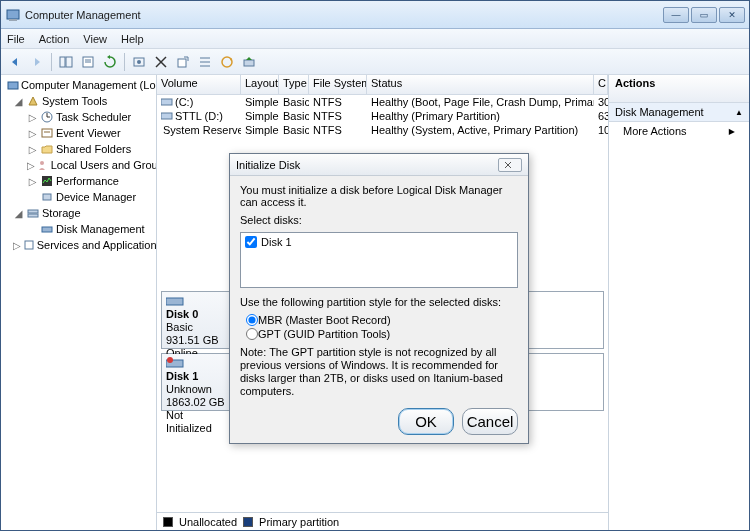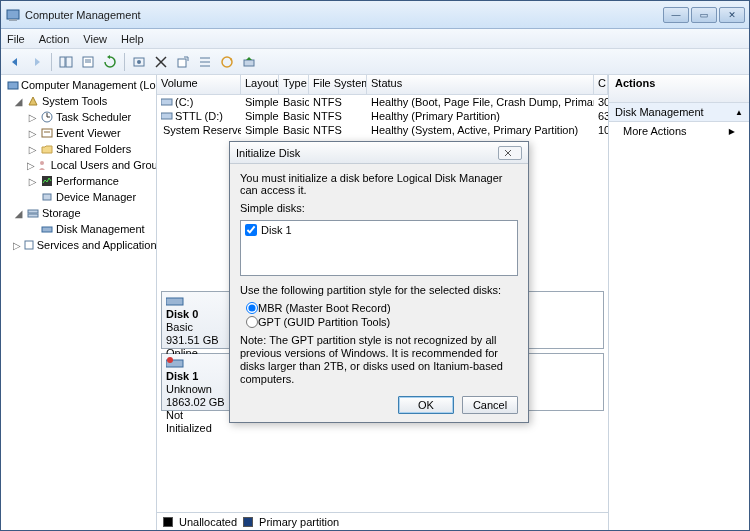--- a/index.html
+++ b/index.html
@@ -30,32 +30,32 @@
 .diskinfo{width:72px;background:linear-gradient(#f6f8fb,#e8edf3);border-right:1px solid #9aa7b5;padding:3px 4px;font-size:10px;line-height:12px}
 .diskinfo b{font-weight:bold}
 .diskvol{flex:1;background:#fff}
 .legend{height:18px;border-top:1px solid #c9d3de;display:flex;align-items:center;padding:0 6px;gap:6px;font-size:10px}
 .lbox{width:10px;height:10px;border:1px solid #555}
 .right{width:140px;background:#fff}
 .rhdr{height:28px;background:linear-gradient(#fefefe,#e9eef5);border-bottom:1px solid #d0d9e4;padding:2px 6px;font-weight:bold}
 .rsec{background:#e9f1fb;padding:3px 6px;border-bottom:1px solid #d0d9e4;display:flex;align-items:center;justify-content:space-between}
 .ritem{padding:3px 14px;display:flex;justify-content:space-between;align-items:center}
 
-.dialog{position:absolute;left:228px;top:140px;width:300px;background:#f0f0f0;border:1px solid #6b7a8c;box-shadow:2px 2px 8px rgba(0,0,0,.25)}
+.dialog{position:absolute;left:228px;top:152px;width:300px;background:#f0f0f0;border:1px solid #6b7a8c;box-shadow:2px 2px 8px rgba(0,0,0,.25)}
 .dtitle{height:22px;background:linear-gradient(#fdfdfd,#e6ebf1);display:flex;align-items:center;padding:0 6px;border-bottom:1px solid #c5cdd6}
 .dtitle span:first-child{flex:1}
 .dclose{width:24px;height:14px;border:1px solid #9aa7b5;border-radius:2px;display:flex;align-items:center;justify-content:center;background:#f4f6f9;font-size:9px}
 .dbody{padding:8px 10px}
 .dbody p{margin-bottom:6px;font-size:11px}
 .dlist{border:1px solid #8a97a6;background:#fff;height:56px;padding:3px 4px}
 .dlist label{display:flex;align-items:center;gap:4px;font-size:11px}
 .dradio{display:flex;align-items:center;gap:0;margin:2px 0 2px 6px}
 .dnote{font-size:11px;line-height:13px;margin-top:6px}
 .dbtns{display:flex;justify-content:flex-end;gap:8px;margin-top:10px}
-.dbtn{min-width:56px;height:18px;background:linear-gradient(#fefefe,#e3e8ee);border:1px solid #8a97a6;border-radius:1px;display:flex;align-items:center;justify-content:center;font-size:11px}
+.dbtn{min-width:56px;height:27px;background:linear-gradient(#fefefe,#e3e8ee);border:1px solid #8a97a6;border-radius:10px;display:flex;align-items:center;justify-content:center;font-size:15px}
 .dbtn.primary{border:1px solid #3c7fb1;box-shadow:0 0 0 1px #a7d0ef inset}
 input[type=checkbox],input[type=radio]{margin:0;width:12px;height:12px}
 svg{display:block}
 </style>
 </head>
 <body>
 
 <div class="titlebar">
   <span class="icon">
       <svg width="14" height="14">
@@ -365,21 +365,21 @@
     <span>Initialize Disk</span>
     <div class="dclose">
         <svg width="12" height="8">
           <line x1="1" y1="1" x2="7" y2="7" stroke="#555"></line>
           <line x1="7" y1="1" x2="1" y2="7" stroke="#555"></line>
         </svg>
       </div>
   </div>
   <div class="dbody">
     <p>You must initialize a disk before Logical Disk Manager can access it.</p>
-    <p>Simple disks:</p>
+    <p>Select disks:</p>
     <div class="dlist">
       <label>
           <input type="checkbox" checked="" style="">
           <span>Disk 1</span>
         </label>
     </div>
     <p style="margin-top:8px">Use the following partition style for the selected disks:</p>
     <label class="dradio">
         <input type="radio" name="ps" checked="" style="">
         <span>MBR (Master Boot Record)</span>

